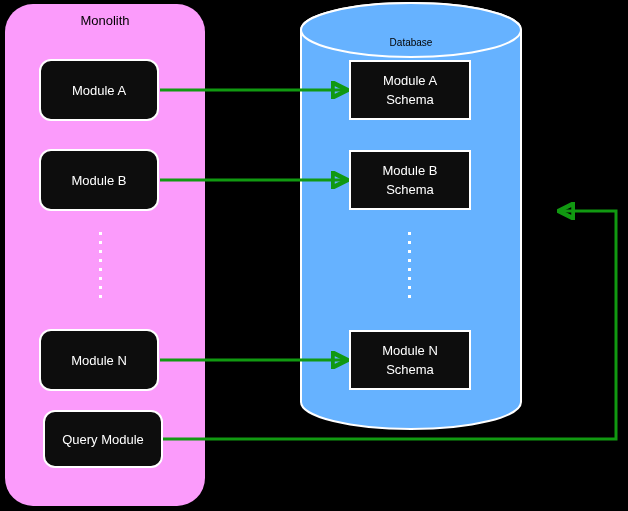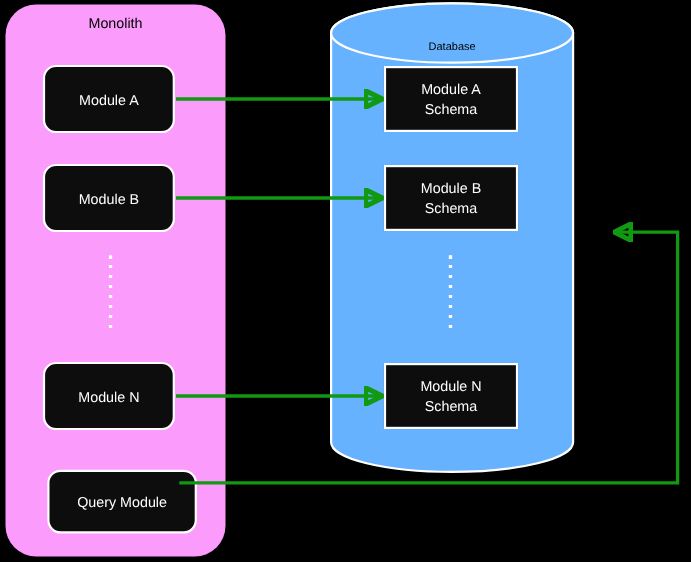--- a/index.html
+++ b/index.html
@@ -44,21 +44,21 @@
     border:2px solid var(--box-border);
     border-radius:12px;
     color:var(--box-text);
     font-size:13px;
     display:flex;align-items:center;justify-content:center;
     text-align:center;
   }
   .mod-a{left:39px;top:59px;}
   .mod-b{left:39px;top:149px;}
   .mod-n{left:39px;top:329px;}
-  .mod-q{left:43px;top:410px;width:136px;height:58px;margin-top:17px;}
+  .mod-q{left:43px;top:410px;width:120px;height:58px;}
   
   .schema-box{
     position:absolute;
     width:122px;height:60px;
     background:var(--box-fill);
     border:2px solid var(--box-border);
     color:var(--box-text);
     font-size:13px;
     line-height:19px;
     display:flex;flex-direction:column;align-items:center;justify-content:center;

